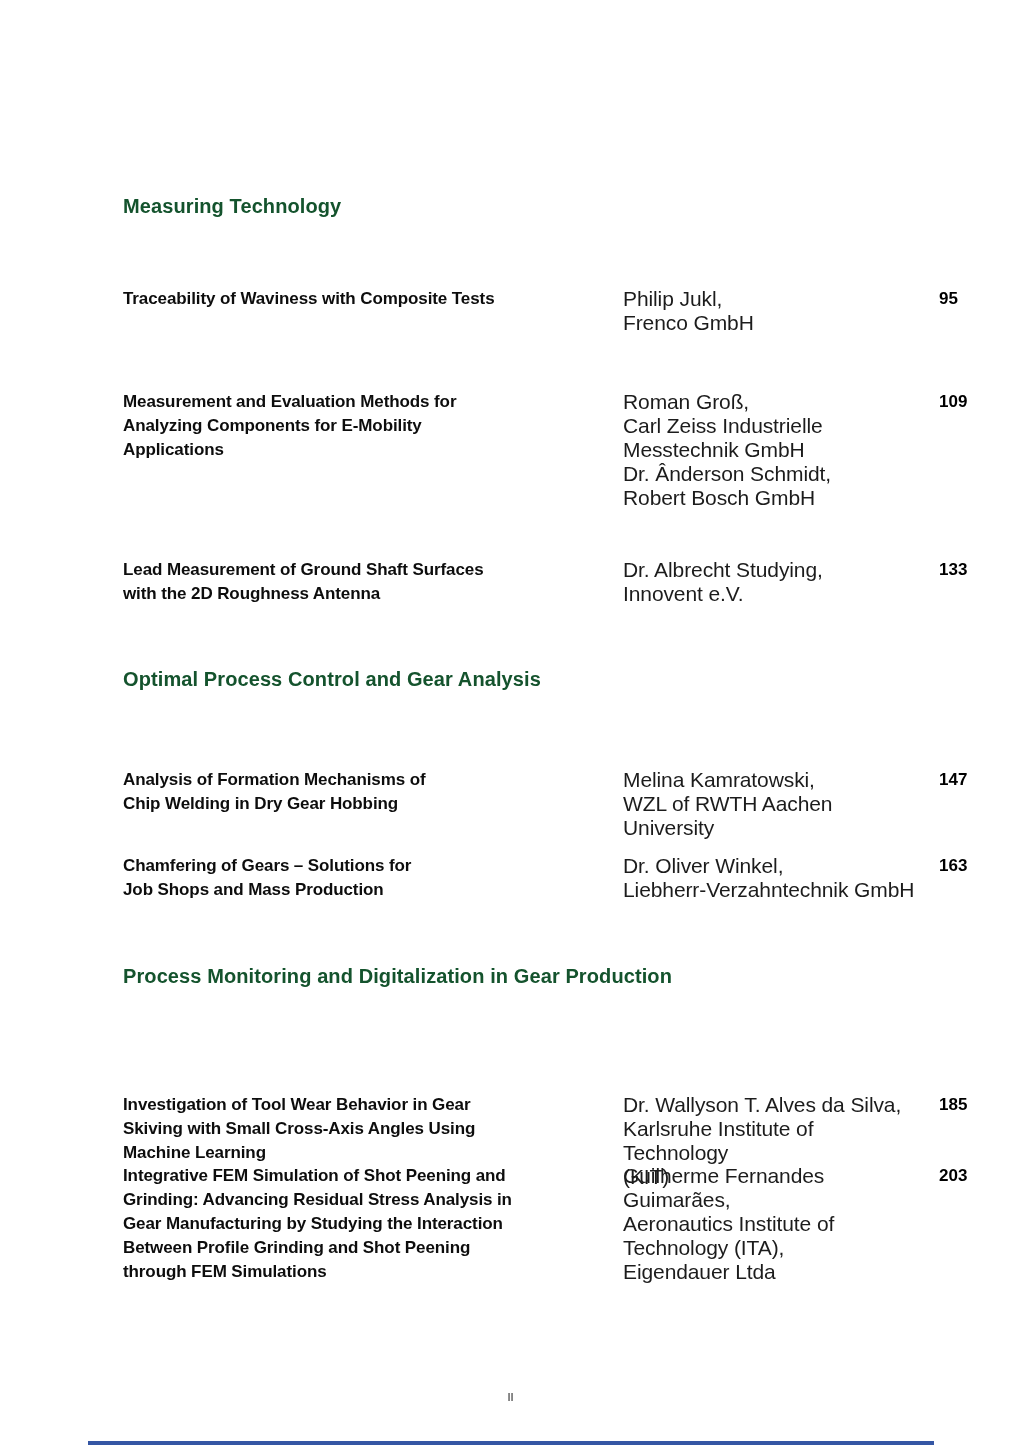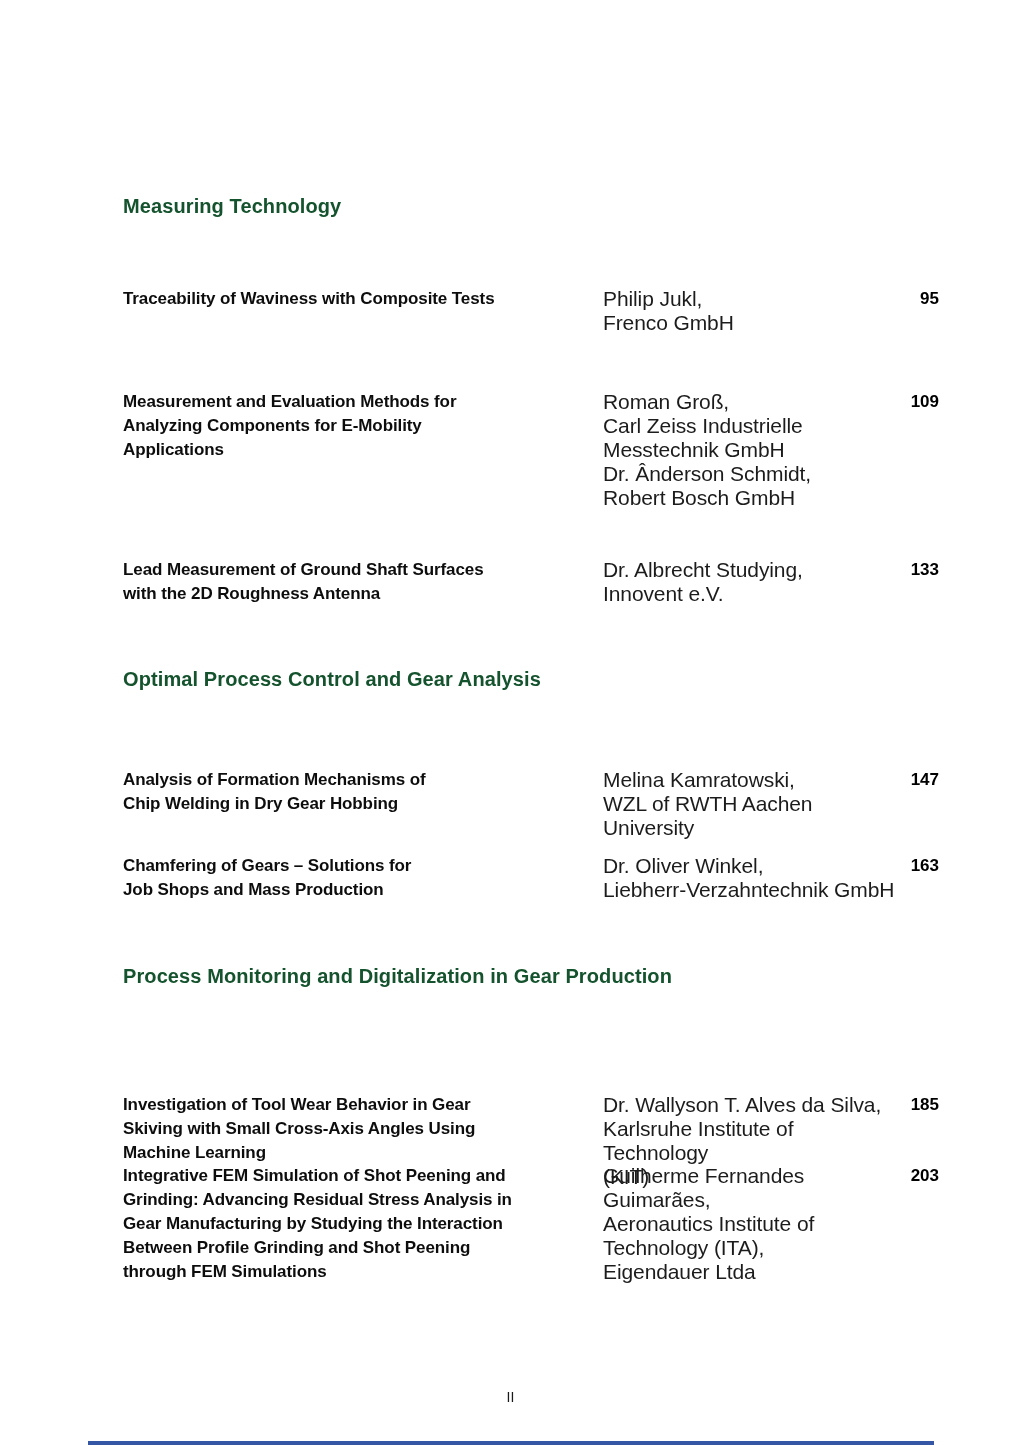--- a/index.html
+++ b/index.html
@@ -28,20 +28,21 @@
     line-height: 26px;
     letter-spacing: 0.1px;
     color: #14532d;
   }
   .toc-entry {
     position: absolute;
     left: 123px;
     width: 816px;
     display: flex;
     align-items: flex-start;
+    gap: 20px;
   }
   .entry-title {
     width: 480px;
     flex: 0 0 480px;
     padding-right: 16px;
     box-sizing: border-box;
     font-size: 17px;
     font-weight: 700;
     line-height: 24px;
     letter-spacing: -0.1px;
@@ -66,21 +67,21 @@
   }
   .lines {
     white-space: pre-line;
   }
   .footer-page-number {
     position: absolute;
     left: 0;
     top: 1390px;
     width: 1021px;
     text-align: center;
-    font-size: 14px;
+    font-size: 11px;
     line-height: 14px;
     color: #1a1a1a;
   }
   .footer-accent-bar {
     position: absolute;
     left: 88px;
     top: 1441px;
     width: 846px;
     height: 4px;
   }

